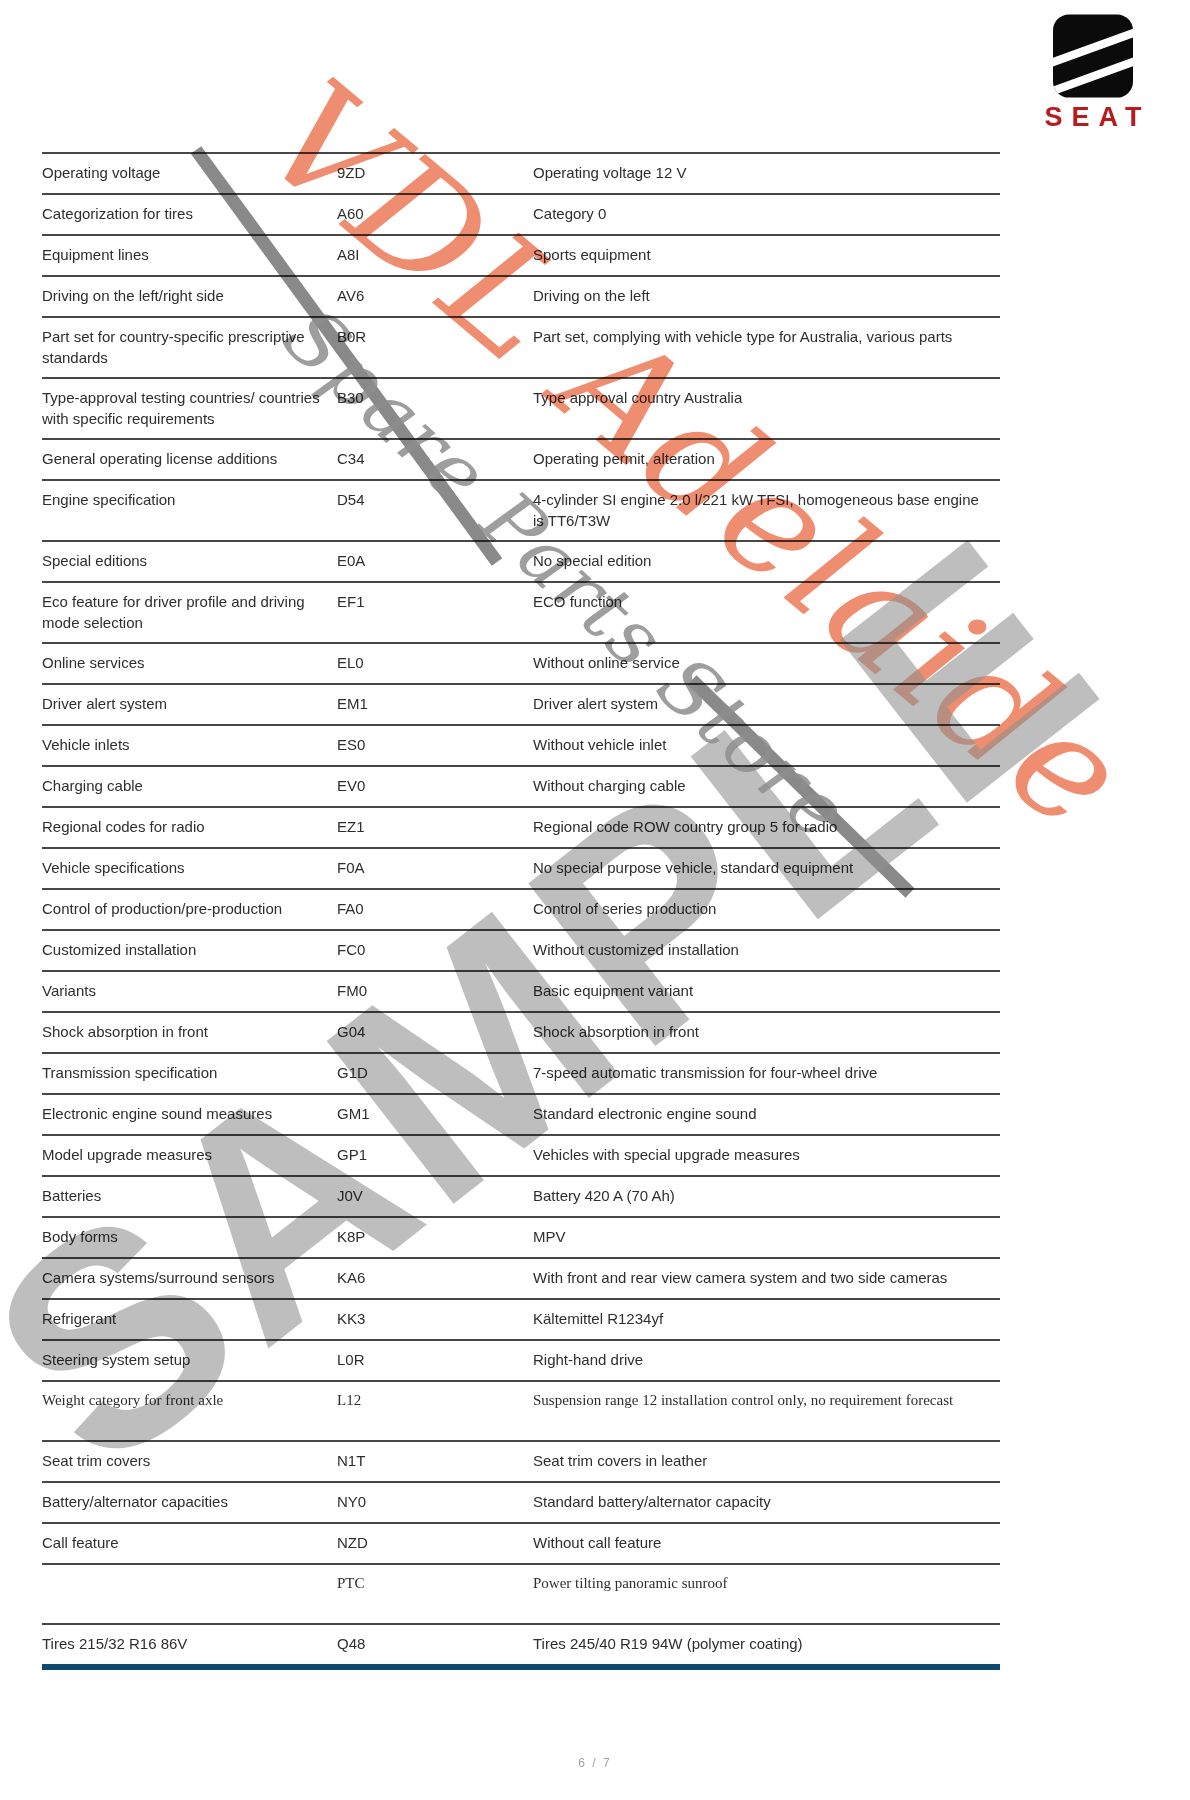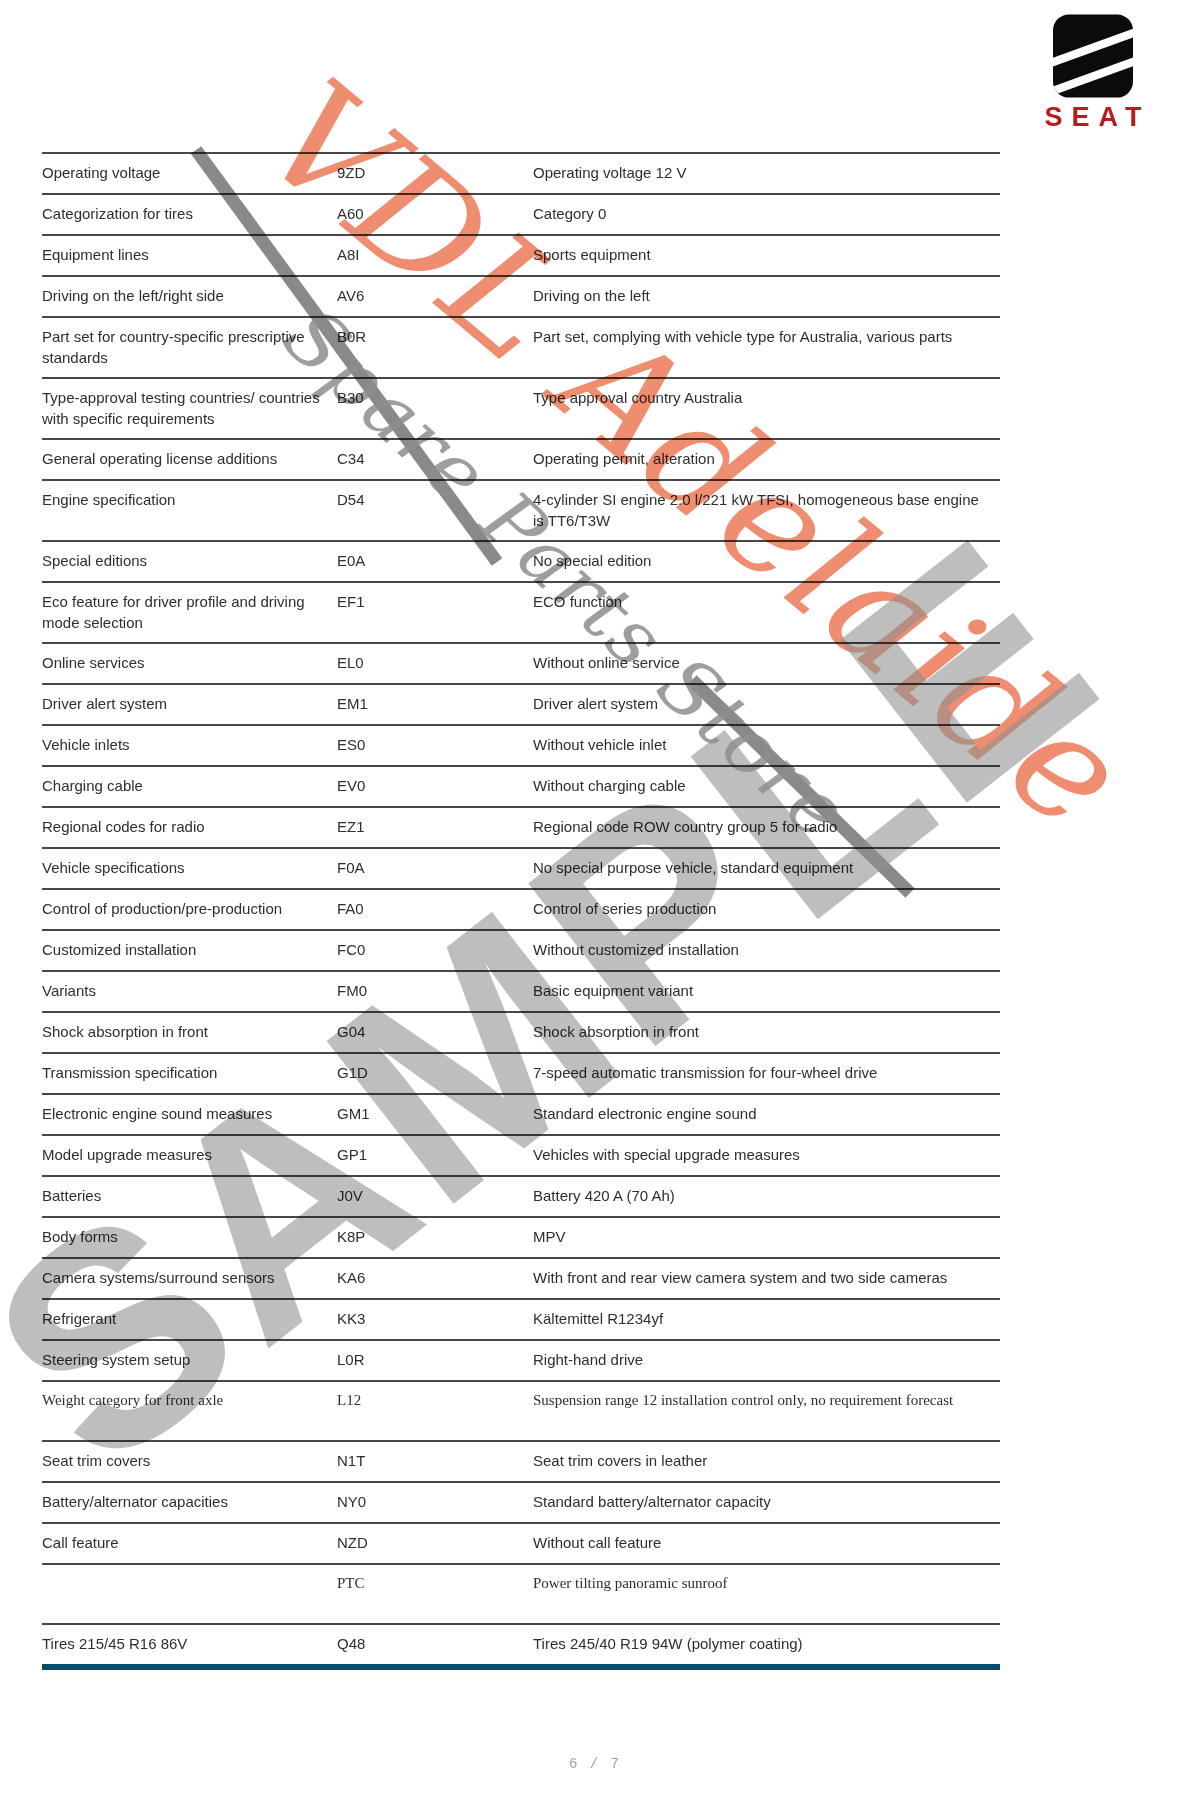--- a/index.html
+++ b/index.html
@@ -66,22 +66,22 @@
     transform:rotate(-38deg); transform-origin:0 0;
     font-family:"Liberation Sans", sans-serif; font-weight:bold;
     font-size:300px; letter-spacing:6px; white-space:nowrap; line-height:0;
     color:#8f8f8f; opacity:0.58;
   }
   .wm-lines { position:absolute; inset:0; width:1190px; height:1800px; }
 
   
   .footer {
     position:absolute; left:0; right:0; top:1756px;
-    text-align:center; font-size:14px; letter-spacing:2px;
-    color:#a2a2a2; z-index:1;font-family:Liberation Mono, monospace;
+    text-align:center; font-size:12px; letter-spacing:2px;
+    color:#a2a2a2; z-index:1;
   }
 </style>
 </head>
 <body>
 
 <div class="brand">
   <svg class="badge" viewBox="0 0 100 104" xmlns="http://www.w3.org/2000/svg" aria-hidden="true">
     <defs>
       <clipPath id="badgeClip">
           <rect x="0" y="0" width="100" height="104" rx="20" ry="20"></rect>
@@ -256,21 +256,21 @@
       <div class="cell label">Call feature</div>
       <div class="cell code">NZD</div>
       <div class="cell value">Without call feature</div>
     </div>
     <div class="row tall">
       <div class="cell label"></div>
       <div class="cell code">PTC</div>
       <div class="cell value">Power tilting panoramic sunroof</div>
     </div>
     <div class="row">
-      <div class="cell label">Tires 215/45 R16 86V</div>
+      <div class="cell label">Tires 215/32 R16 86V</div>
       <div class="cell code">Q48</div>
       <div class="cell value">Tires 245/40 R19 94W (polymer coating)</div>
     </div>
   </div>
 
 <div class="wm-layer">
   <svg class="wm-lines" viewBox="0 0 1190 1800" xmlns="http://www.w3.org/2000/svg" aria-hidden="true">
     <line x1="196" y1="150" x2="497" y2="562" stroke="#707070" stroke-width="13" opacity="0.82"></line>
     <line x1="692" y1="680" x2="910" y2="893" stroke="#707070" stroke-width="13" opacity="0.82"></line>
   </svg>

